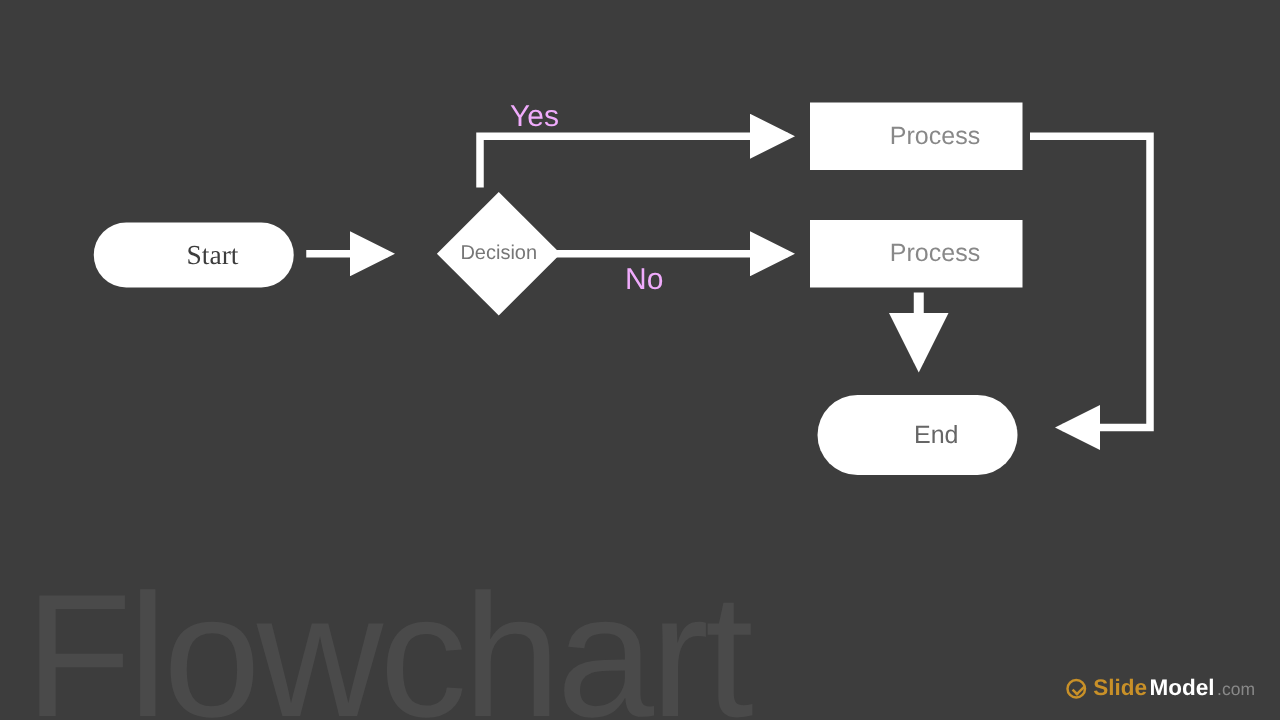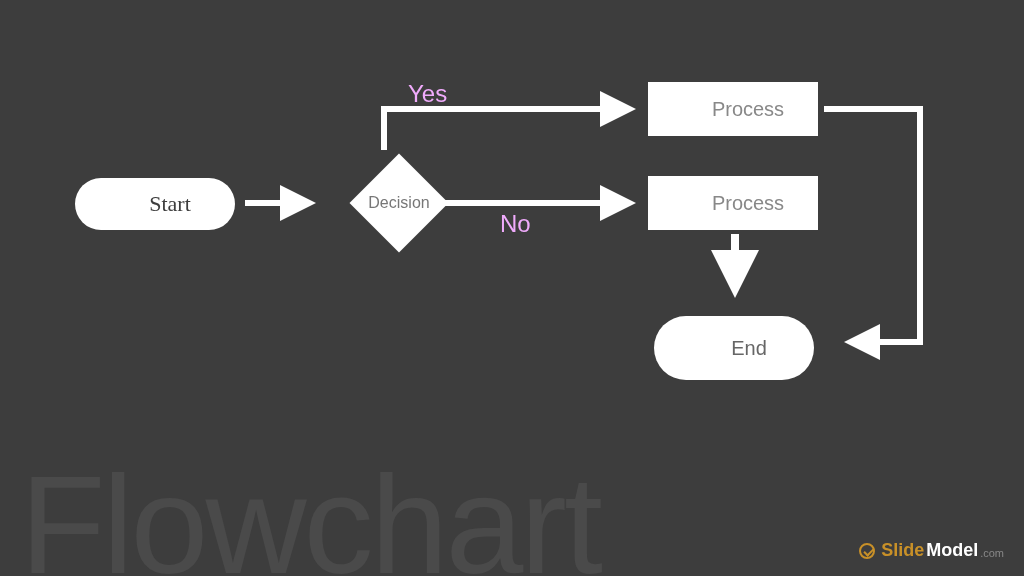--- a/index.html
+++ b/index.html
@@ -57,21 +57,21 @@
       top: 1px;
     }
     .brand-slide {
       color: #c89028;
     }
     .brand-model {
       color: #fff;
     }
     .brand-suffix {
       color: #888;
-      font-size: 11px;
+      font-size: 14px;
       font-weight: normal;
       align-self: flex-end;
       margin-bottom: 2px;
     }
     .canvas {
       position: absolute;
       top: 0;
       left: 0;
       width: 1024px;
       height: 576px;

